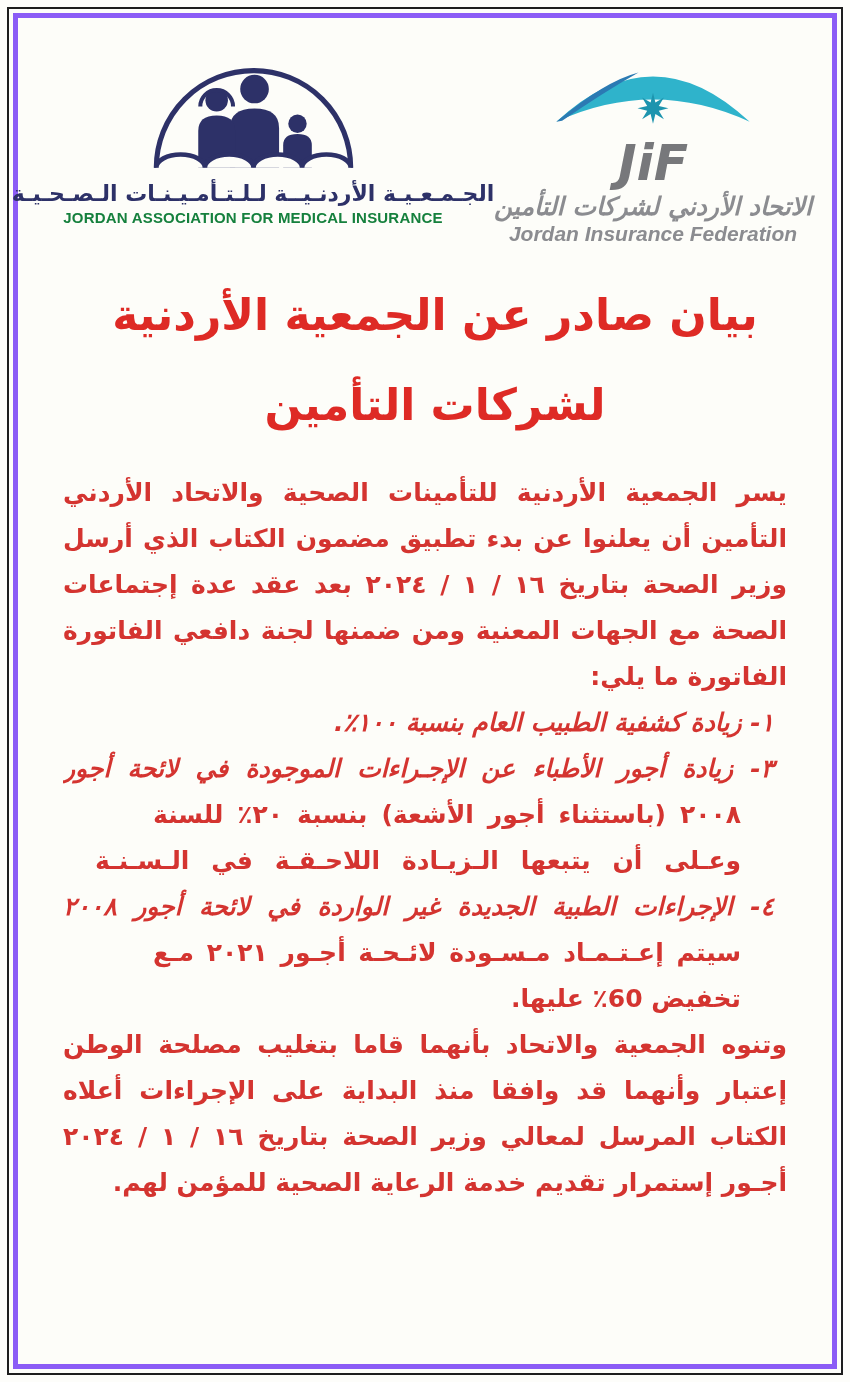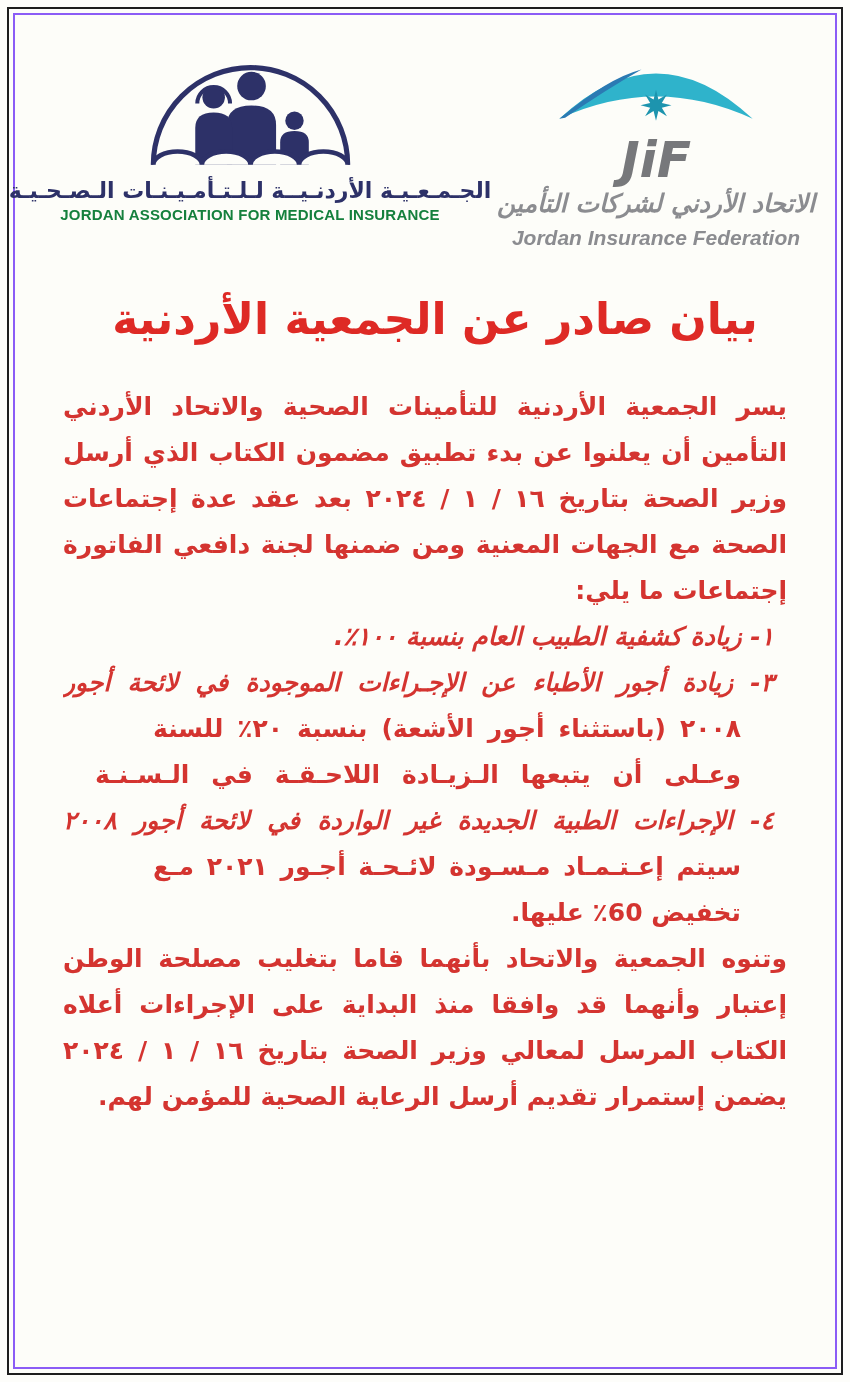--- a/index.html
+++ b/index.html
@@ -5,21 +5,21 @@
   html,body{margin:0;padding:0;}
   body{
     width:850px;height:1382px;position:relative;
     background:#fdfdfa;
     font-family:"DejaVu Sans",sans-serif;
     overflow:hidden;
   }
   
   .sheet{
     position:absolute;inset:13px;
-    border:2px solid #8b5cf6;
+    border:5px solid #8b5cf6;
     outline:2px solid #1d1d1d;outline-offset:4px;
     background:#fdfdf9;
     box-sizing:border-box;
   }
   
   .header{
     display:flex;justify-content:space-between;
     padding:26px 8px 0 16px;
   }
   .logo-block{display:flex;flex-direction:column;align-items:center;}
@@ -33,21 +33,21 @@
     color:#15803d;font-weight:bold;font-size:15px;letter-spacing:.2px;
     white-space:nowrap;margin-top:3px;
     font-family:"Liberation Sans","DejaVu Sans",sans-serif;
   }
   .jif-ar{
     direction:rtl;color:#8b8c90;font-weight:bold;font-size:25px;
     white-space:nowrap;margin-top:2px;
   }
   .jif-en{
     color:#8b8c90;font-weight:bold;font-size:21px;white-space:nowrap;
-    margin-top:8px;
+    margin-top:1px;
     font-family:"Liberation Sans","DejaVu Sans",sans-serif;
   }
   
   .title{
     direction:rtl;text-align:center;color:#de2a25;
     font-weight:bold;font-size:44px;line-height:90px;
     margin-top:24px;
   }
   .title div{height:90px;overflow:hidden;padding-left:20px;}
   
@@ -101,34 +101,35 @@
 
         <text x="120" y="140" text-anchor="middle" font-size="52" font-weight="bold" font-family="DejaVu Sans, sans-serif" fill="#77787b">JiF</text>
       </svg>
       <div class="jif-ar">الاتحاد الأردني لشركات التأمين</div>
       <div class="jif-en">Jordan Insurance Federation</div>
     </div>
   </div>
 
   <div class="title">
     <div>بيان صادر عن الجمعية الأردنية</div>
+    <div>لشركات التأمين</div>
   </div>
 
   <div class="bodytext">
     <div class="line fill">يسر الجمعية الأردنية للتأمينات الصحية والاتحاد الأردني لشركات</div>
     <div class="line fill">التأمين أن يعلنوا عن بدء تطبيق مضمون الكتاب الذي أرسل لمعالي</div>
     <div class="line fill">وزير الصحة بتاريخ ١٦ / ١ / ٢٠٢٤ بعد عقد عدة إجتماعات بوزارة</div>
     <div class="line fill">الصحة مع الجهات المعنية ومن ضمنها لجنة دافعي الفاتورة الطبية</div>
-    <div class="line">إجتماعات ما يلي:</div>
+    <div class="line">الفاتورة ما يلي:</div>
     <div class="line item">١- زيادة كشفية الطبيب العام بنسبة ١٠٠٪.</div>
     <div class="line item fill">٣- زيادة أجور الأطباء عن الإجـراءات الموجودة في لائحة أجور</div>
     <div class="line sub fill">٢٠٠٨ (باستثناء أجور الأشعة) بنسبة ٢٠٪ للسنة الأولى</div>
     <div class="line subwide fill">وعـلى أن يتبعها الـزيـادة اللاحـقـة في الـسـنـة الثـانيـة.</div>
     <div class="line item fill">٤- الإجراءات الطبية الجديدة غير الواردة في لائحة أجور ٢٠٠٨</div>
     <div class="line sub fill">سيتم إعـتـمـاد مـسـودة لائـحـة أجـور ٢٠٢١ مـع نسبة</div>
     <div class="line sub">تخفيض 60٪ عليها.</div>
     <div class="line fill">وتنوه الجمعية والاتحاد بأنهما قاما بتغليب مصلحة الوطن فوق أي</div>
     <div class="line fill">إعتبار وأنهما قد وافقا منذ البداية على الإجراءات أعلاه بحسب</div>
     <div class="line fill">الكتاب المرسل لمعالي وزير الصحة بتاريخ ١٦ / ١ / ٢٠٢٤ وذلك بما</div>
-    <div class="line">يضمن إستمرار تقديم أرسل الرعاية الصحية للمؤمن لهم.</div>
+    <div class="line">أجـور إستمرار تقديم خدمة الرعاية الصحية للمؤمن لهم.</div>
   </div>
 
 </div>
 
 </body></html>

